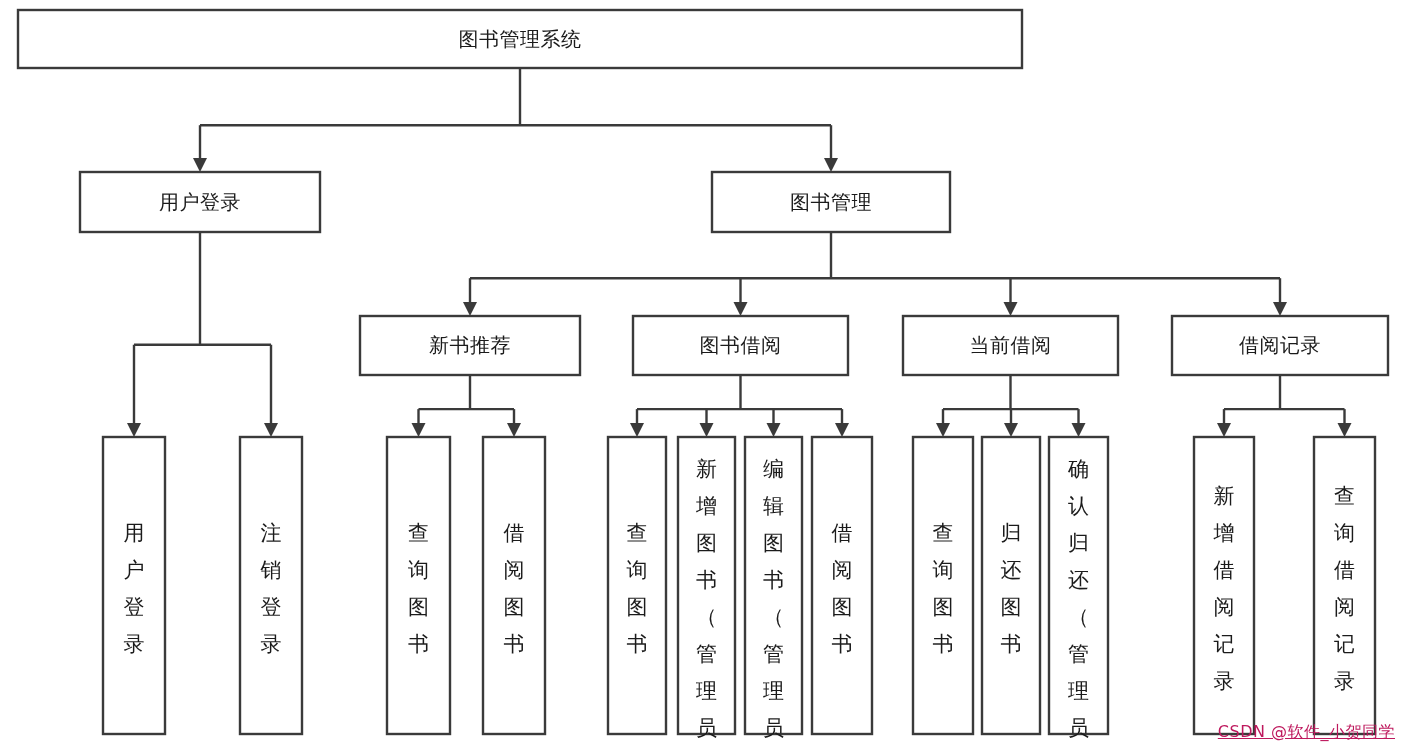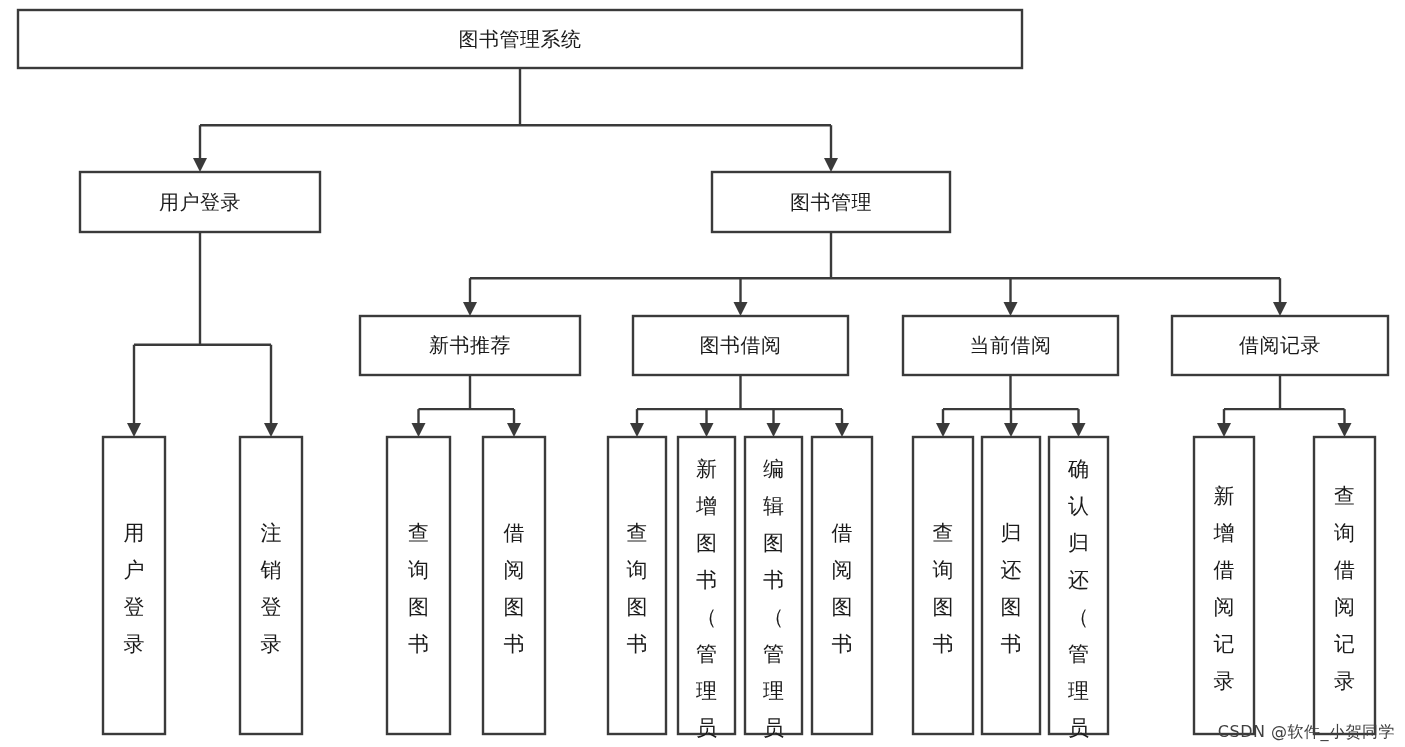--- a/index.html
+++ b/index.html
@@ -55,24 +55,25 @@
   .arrow-head {
     fill: #3a3a3a;
     stroke: none;
   }
   .watermark {
     position: absolute;
     right: 10px;
     bottom: 4px;
     font-family: "DejaVu Sans", "Liberation Sans", sans-serif;
     font-size: 16px;
-    color: #404040;
+    color: #be185d;
     white-space: nowrap;
     pointer-events: none;
     letter-spacing: 0.5px;
+    text-decoration: underline;
   }
 </style>
 </head>
 <body>
 
 <div id="diagram-root">
   <svg class="diagram-canvas" viewBox="0 0 1405 747">
     <defs>
       <marker id="arrowhead" markerWidth="12" markerHeight="14" refX="1" refY="7" orient="auto" markerUnits="userSpaceOnUse">
         <polygon points="0,0 12,0 6,14" class="arrow-head"></polygon>

